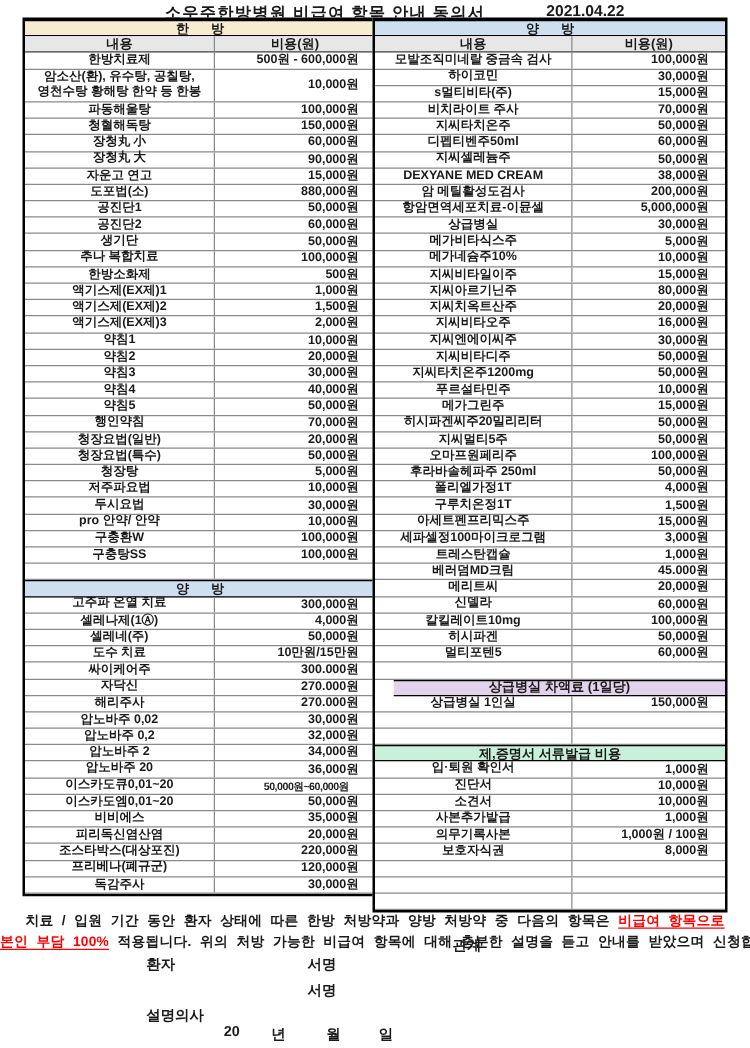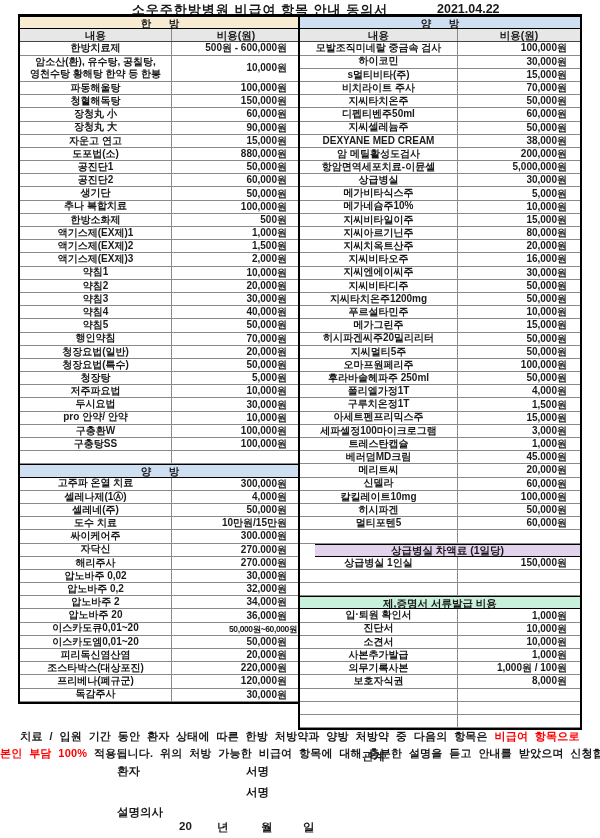--- a/index.html
+++ b/index.html
@@ -26,25 +26,25 @@
   .row.sec span{white-space:pre;}
   .sec-cream{background:var(--cream);} .sec-blue{background:var(--blue);}
   .sec-purple{background:var(--purple);margin-left:15px;} .sec-green{background:var(--green);}
   .row.head{background:var(--grayhead);border-bottom:1.5px solid #444;font-size:10.5px;}
   .cell{box-sizing:border-box;height:100%;display:flex;align-items:center;}
   .cell.name{flex:0 0 152px;border-right:1px solid var(--grid);justify-content:center;
     text-align:center;flex-direction:column;line-height:12.5px;}
   #tbl-right .cell.name{flex-basis:158px;}
   .cell.price{flex:1 1 auto;justify-content:flex-end;padding-right:13px;}
   .row.head .cell.price{justify-content:center;padding-right:0;}
-  .cell.price.cond{font-size:8.5px;letter-spacing:-0.4px;padding-right:3px;}
+  .cell.price.cond{font-size:8.5px;letter-spacing:-0.4px;padding-right:21px;}
   .notice{position:absolute;left:0;width:600px;text-align:center;font-size:11px;
     letter-spacing:0.2px;word-spacing:3.5px;white-space:nowrap;}
   #notice1{top:729px;} #notice2{top:746px;}
-  .redline{color:var(--red);text-underline-offset:2px;}
+  .redline{color:var(--red);text-decoration:underline;text-underline-offset:2px;}
   .siglabel{position:absolute;font-size:11.5px;}
   .bdate{position:absolute;font-size:11.5px;}
 </style>
 </head>
 <body>
 
 <div id="page" style="--cream: #f7ecd2; --blue: #cfdff2; --purple: #e2d2ec; --green: #c9f0da; --grayhead: #e7e7e7; --red: #ff0000;">
   <div class="title">소우주한방병원 비급여 항목 안내 동의서</div>
   <div class="docdate">2021.04.22</div>
 
@@ -232,20 +232,24 @@
       </div>
       <div class="row">
         <div class="cell name">이스카도큐0,01~20</div>
         <div class="cell price cond">50,000원~60,000원</div>
       </div>
       <div class="row">
         <div class="cell name">이스카도엠0,01~20</div>
         <div class="cell price">50,000원</div>
       </div>
       <div class="row">
+        <div class="cell name">비비에스</div>
+        <div class="cell price">35,000원</div>
+      </div>
+      <div class="row">
         <div class="cell name">피리독신염산염</div>
         <div class="cell price">20,000원</div>
       </div>
       <div class="row">
         <div class="cell name">조스타박스(대상포진)</div>
         <div class="cell price">220,000원</div>
       </div>
       <div class="row">
         <div class="cell name">프리베나(폐규군)</div>
         <div class="cell price">120,000원</div>

